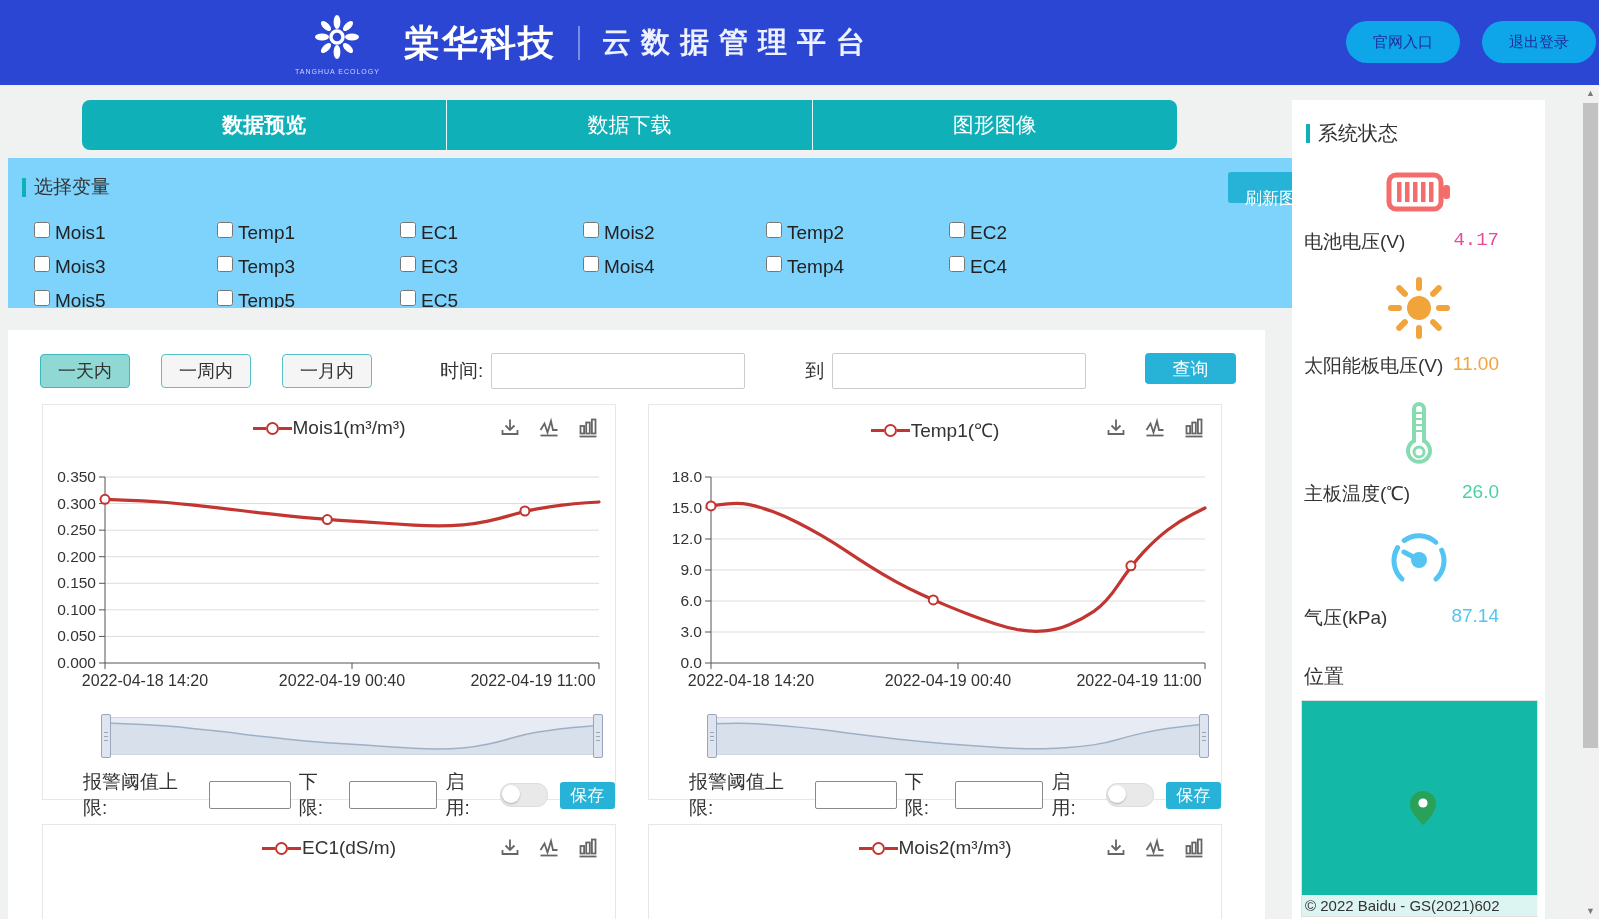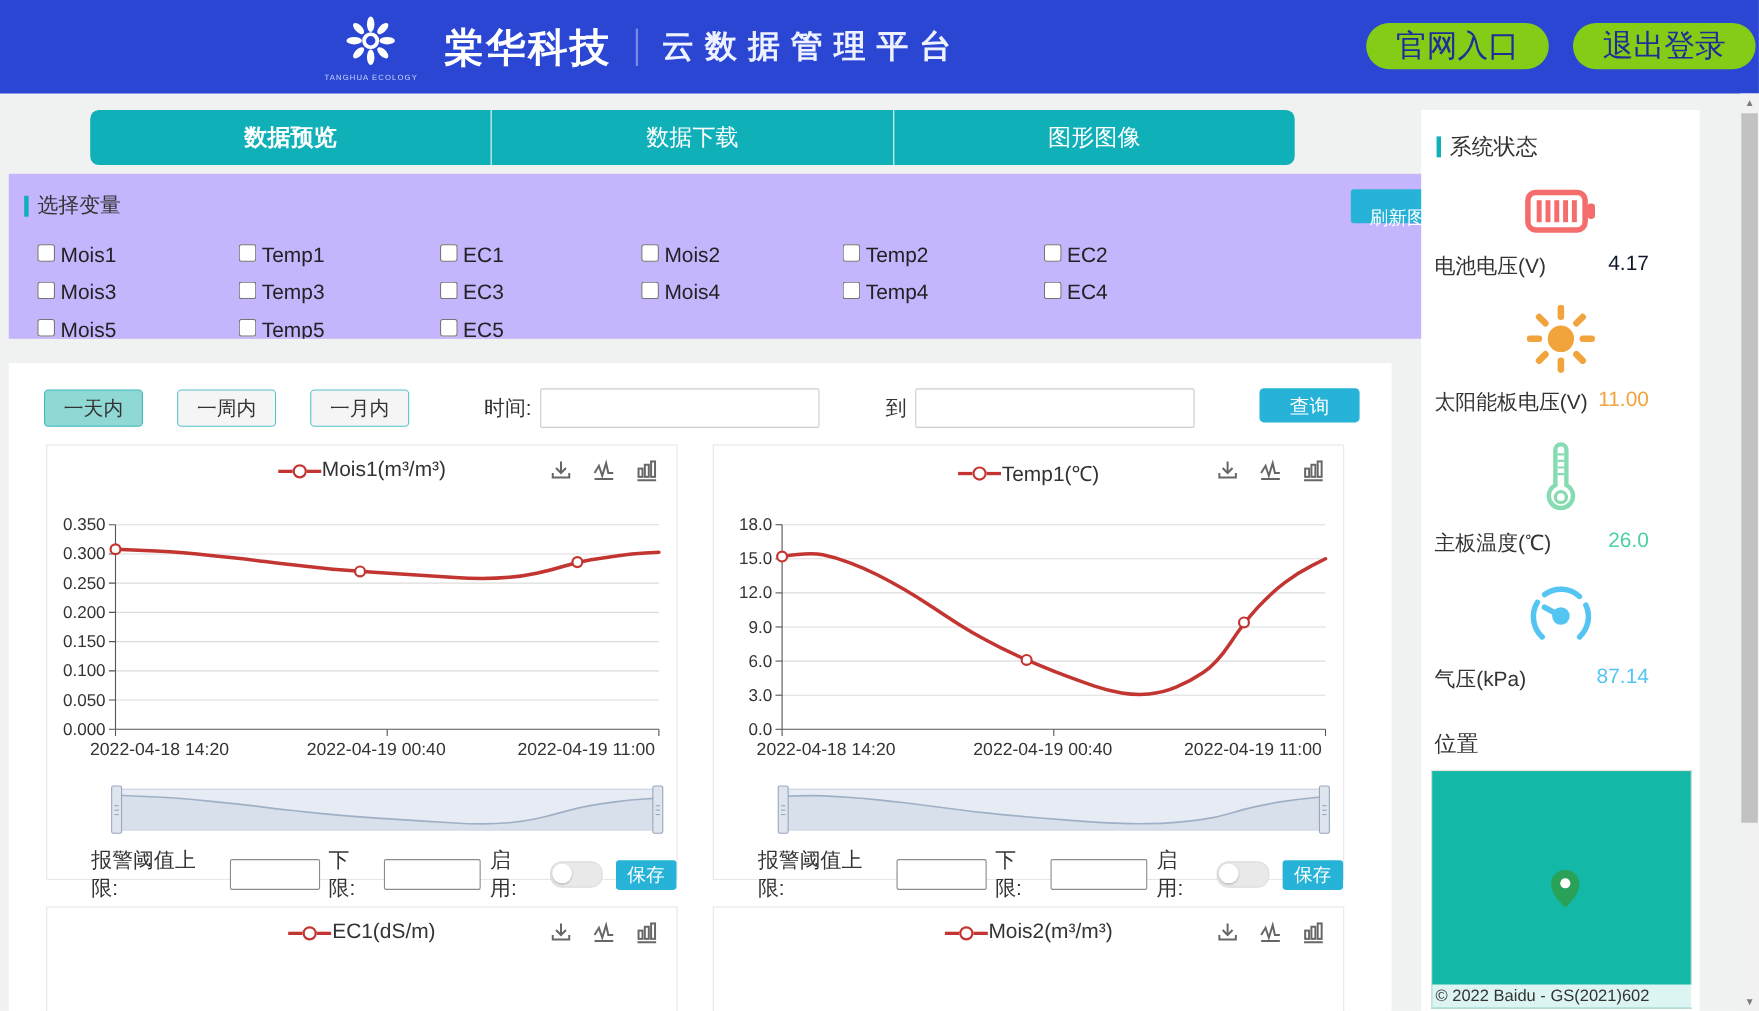--- a/index.html
+++ b/index.html
@@ -9,31 +9,31 @@
   }
   
   .header{position:absolute;left:0;top:0;width:1599px;height:85px;background:#2a46d3;}
   .logo-wrap{position:absolute;left:295px;top:10px;display:flex;align-items:center;height:66px;text-align:right;}
   .logo-icon-col{display:flex;flex-direction:column;align-items:center;margin-right:24px;}
   .brand{color:#fff;font-size:36px;font-weight:bold;letter-spacing:2px;}
   .brand-sub{color:#cdd6ff;font-size:7px;letter-spacing:1px;margin-top:2px;}
   .hdr-sep{width:2px;height:34px;background:#7c8ce4;margin:0 22px;}
   .platform{color:#eef1ff;font-size:29px;letter-spacing:10px;font-weight:bold;}
   .hdr-btns{position:absolute;right:3px;top:21px;display:flex;gap:22px;}
-  .hdr-btn{background:#84cc16;color:#1f2d9b;font-size:28px;height:42px;line-height:42px;
+  .hdr-btn{background:#0ea5e9;color:#1f2d9b;font-size:15px;height:42px;line-height:42px;
     padding:0 27px;border-radius:21px;border:none;cursor:pointer;font-family:inherit;}
   
   .tabbar{position:absolute;left:82px;top:100px;width:1095px;height:50px;background:#10b0b9;
     border-radius:8px;display:flex;overflow:hidden;}
   .tab{flex:1;display:flex;align-items:center;justify-content:center;color:#fff;font-size:21px;
     border-right:1px solid #e8fbfc;cursor:pointer;}
   .tab:last-child{border-right:none;}
   .tab.active{font-weight:bold;}
   
-  .vars-panel{position:absolute;left:8px;top:158px;width:1344px;height:150px;background:#c4b5fd;overflow:hidden;}
+  .vars-panel{position:absolute;left:8px;top:158px;width:1344px;height:150px;background:#7dd3fc;overflow:hidden;}
   .panel-title{position:absolute;left:14px;top:16px;display:flex;align-items:center;font-size:19px;color:#333;}
   .title-bar{width:4px;height:19px;background:#10b0b9;margin-right:8px;}
   .refresh-btn{position:absolute;right:22px;top:14px;background:#27b2d8;color:#fff;border:none;
     font-size:17px;height:31px;padding:15px 17px;border-radius:3px;cursor:pointer;font-family:inherit;}
   .cb-grid{position:absolute;left:26px;top:58px;display:grid;grid-template-columns:repeat(6,183px);
     grid-auto-rows:34px;align-items:center;}
   .cb-item{display:flex;align-items:flex-start;font-size:19px;color:#222;}
   .cb-item input{width:16px;height:16px;margin:0 5px 0 0;accent-color:#fff;}
   .vars-scroll{position:absolute;right:5px;top:45px;width:9px;height:97px;background:#cfcfcf;border-radius:5px;}
   
@@ -496,21 +496,21 @@
           <rect x="11" y="13" width="4.5" height="20"></rect>
             <rect x="19" y="13" width="4.5" height="20"></rect>
           <rect x="27" y="13" width="4.5" height="20"></rect>
             <rect x="35" y="13" width="4.5" height="20"></rect>
           <rect x="43" y="13" width="4.5" height="20"></rect>
         </g>
       </svg>
     </div>
     <div class="m-row">
       <span>电池电压(V)</span>
-      <span style="color: #0f172a;">4.17</span>
+      <span style="color: #ec4899; font-family: Liberation Mono, monospace;">4.17</span>
     </div>
   </div>
 
   <div class="metric">
     <div class="m-icon">
       <svg width="62" height="62" viewBox="0 0 62 62">
         <circle cx="31" cy="31" r="12" fill="#f1a43c"></circle>
         <g stroke="#f1a43c" stroke-width="6" stroke-linecap="round">
           <line x1="31" y1="3" x2="31" y2="11"></line>
             <line x1="31" y1="51" x2="31" y2="59"></line>

